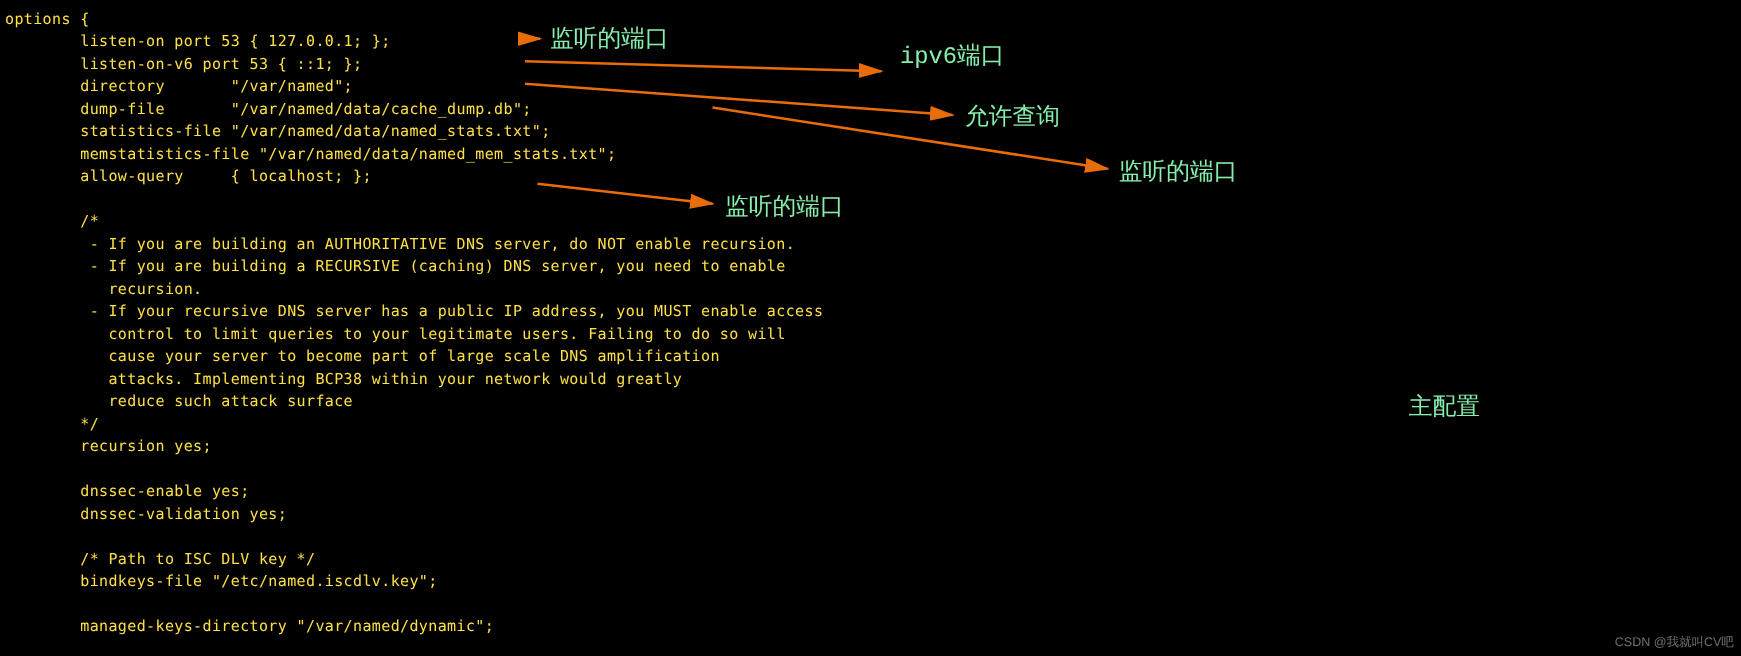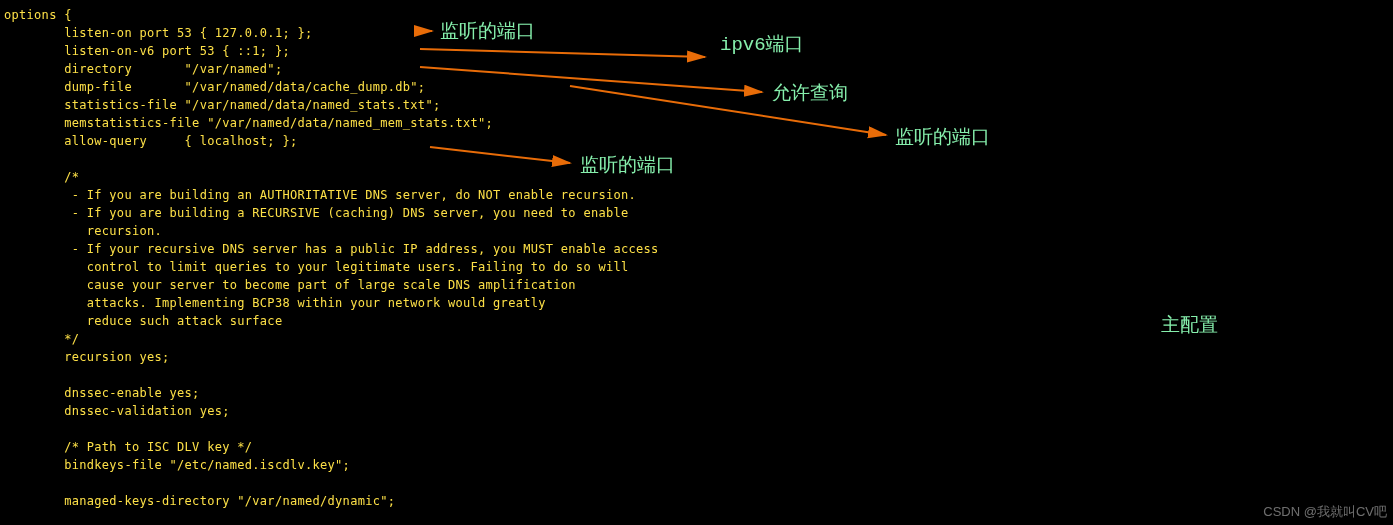--- a/index.html
+++ b/index.html
@@ -43,21 +43,21 @@
     top: 0; left: 0;
     width: 1393px;
     height: 525px;
     pointer-events: none;
   }
   .watermark {
     position: absolute;
     right: 6px;
     bottom: 4px;
     color: rgba(200,200,200,0.55);
-    font-size: 13px;
+    font-size: 10px;
     font-family: "Microsoft YaHei", sans-serif;
   }
 </style>
 </head>
 <body>
 
 <div class="terminal">
 
   <pre class="code" id="code-block">options {
         listen-on port 53 { 127.0.0.1; };
@@ -104,17 +104,17 @@
     <line x1="570" y1="86" x2="886" y2="135" stroke="#e86c08" stroke-width="2" marker-end="url(#ah)"></line>
 
     <line x1="430" y1="147" x2="570" y2="163" stroke="#e86c08" stroke-width="2" marker-end="url(#ah)"></line>
   </svg>
 
   <div class="annot" style="left:440px;  top:18px;">监听的端口</div>
   <div class="annot" style="left:720px;  top:31px;">ipv6端口</div>
   <div class="annot" style="left:772px;  top:80px;">允许查询</div>
   <div class="annot" style="left:895px;  top:124px;">监听的端口</div>
   <div class="annot" style="left:580px;  top:152px;">监听的端口</div>
-  <div class="annot" style="left:1161px; top:312px;">主配置</div>
+  <div class="annot" style="left:1127px; top:312px;">主配置</div>
 
   <div class="watermark">CSDN @我就叫CV吧</div>
 
 </div>
 
 </body></html>

